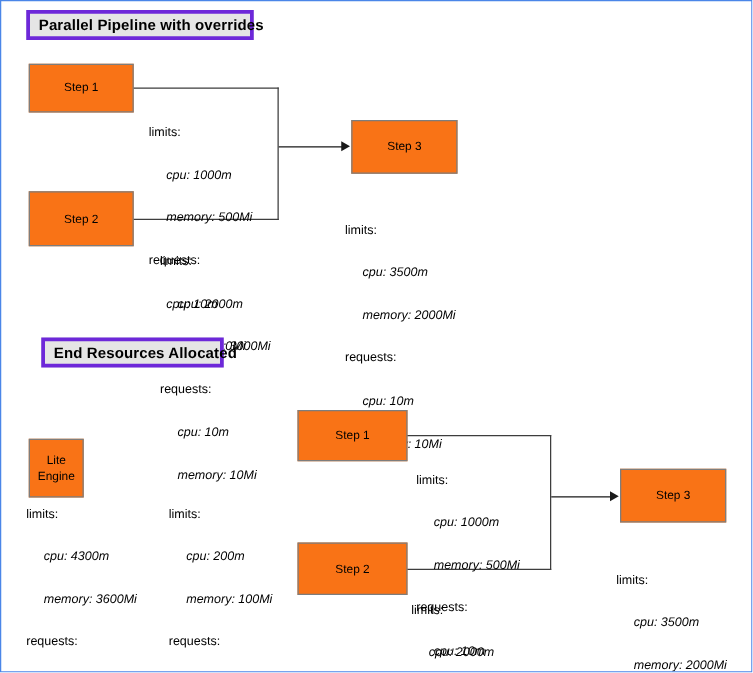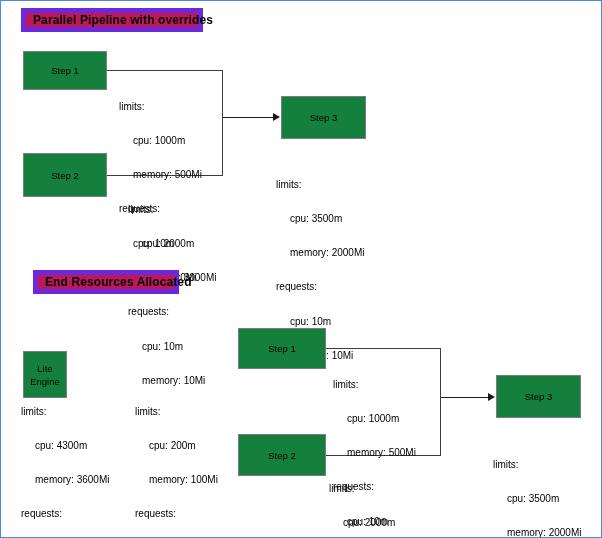--- a/index.html
+++ b/index.html
@@ -13,55 +13,56 @@
     height: 538px;
     background: #ffffff;
     border: 1px solid #4a86e8;
     box-sizing: border-box;
     overflow: hidden;
     font-family: "Liberation Sans", sans-serif;
     color: #000000;
   }
   .banner {
     position: absolute;
-    background: #be185d;
-    border: 5px solid #6d28d9;
+    background: #e5e5e5;
+    border: 3px solid #6d28d9;
     box-sizing: border-box;
     font-size: 12px;
     font-weight: bold;
     color: #000000;
     display: flex;
     align-items: center;
     padding-left: 7px;
     letter-spacing: 0.1px;
     white-space: nowrap;
   }
   .node {
     position: absolute;
     border: 1px solid #7d7d7d;
-    background: #15803d;
+    background: #f97316;
     box-sizing: border-box;
     display: flex;
     align-items: center;
     justify-content: center;
     text-align: left;
     font-size: 9.5px;
     color: #000000;
     line-height: 13px;
   }
   .res {
     position: absolute;
     font-size: 10px;
     line-height: 11.4px;
     color: #000000;
     white-space: pre;
   }
   .res .ind {
     padding-left: 14px;
     display: block;
+    font-style: italic;
   }
   .res .key {
     display: block;
   }
   .conn {
     position: absolute;
     background: #3d3d3d;
   }
   .h-line { height: 1px; }
   .v-line { width: 1px; }

